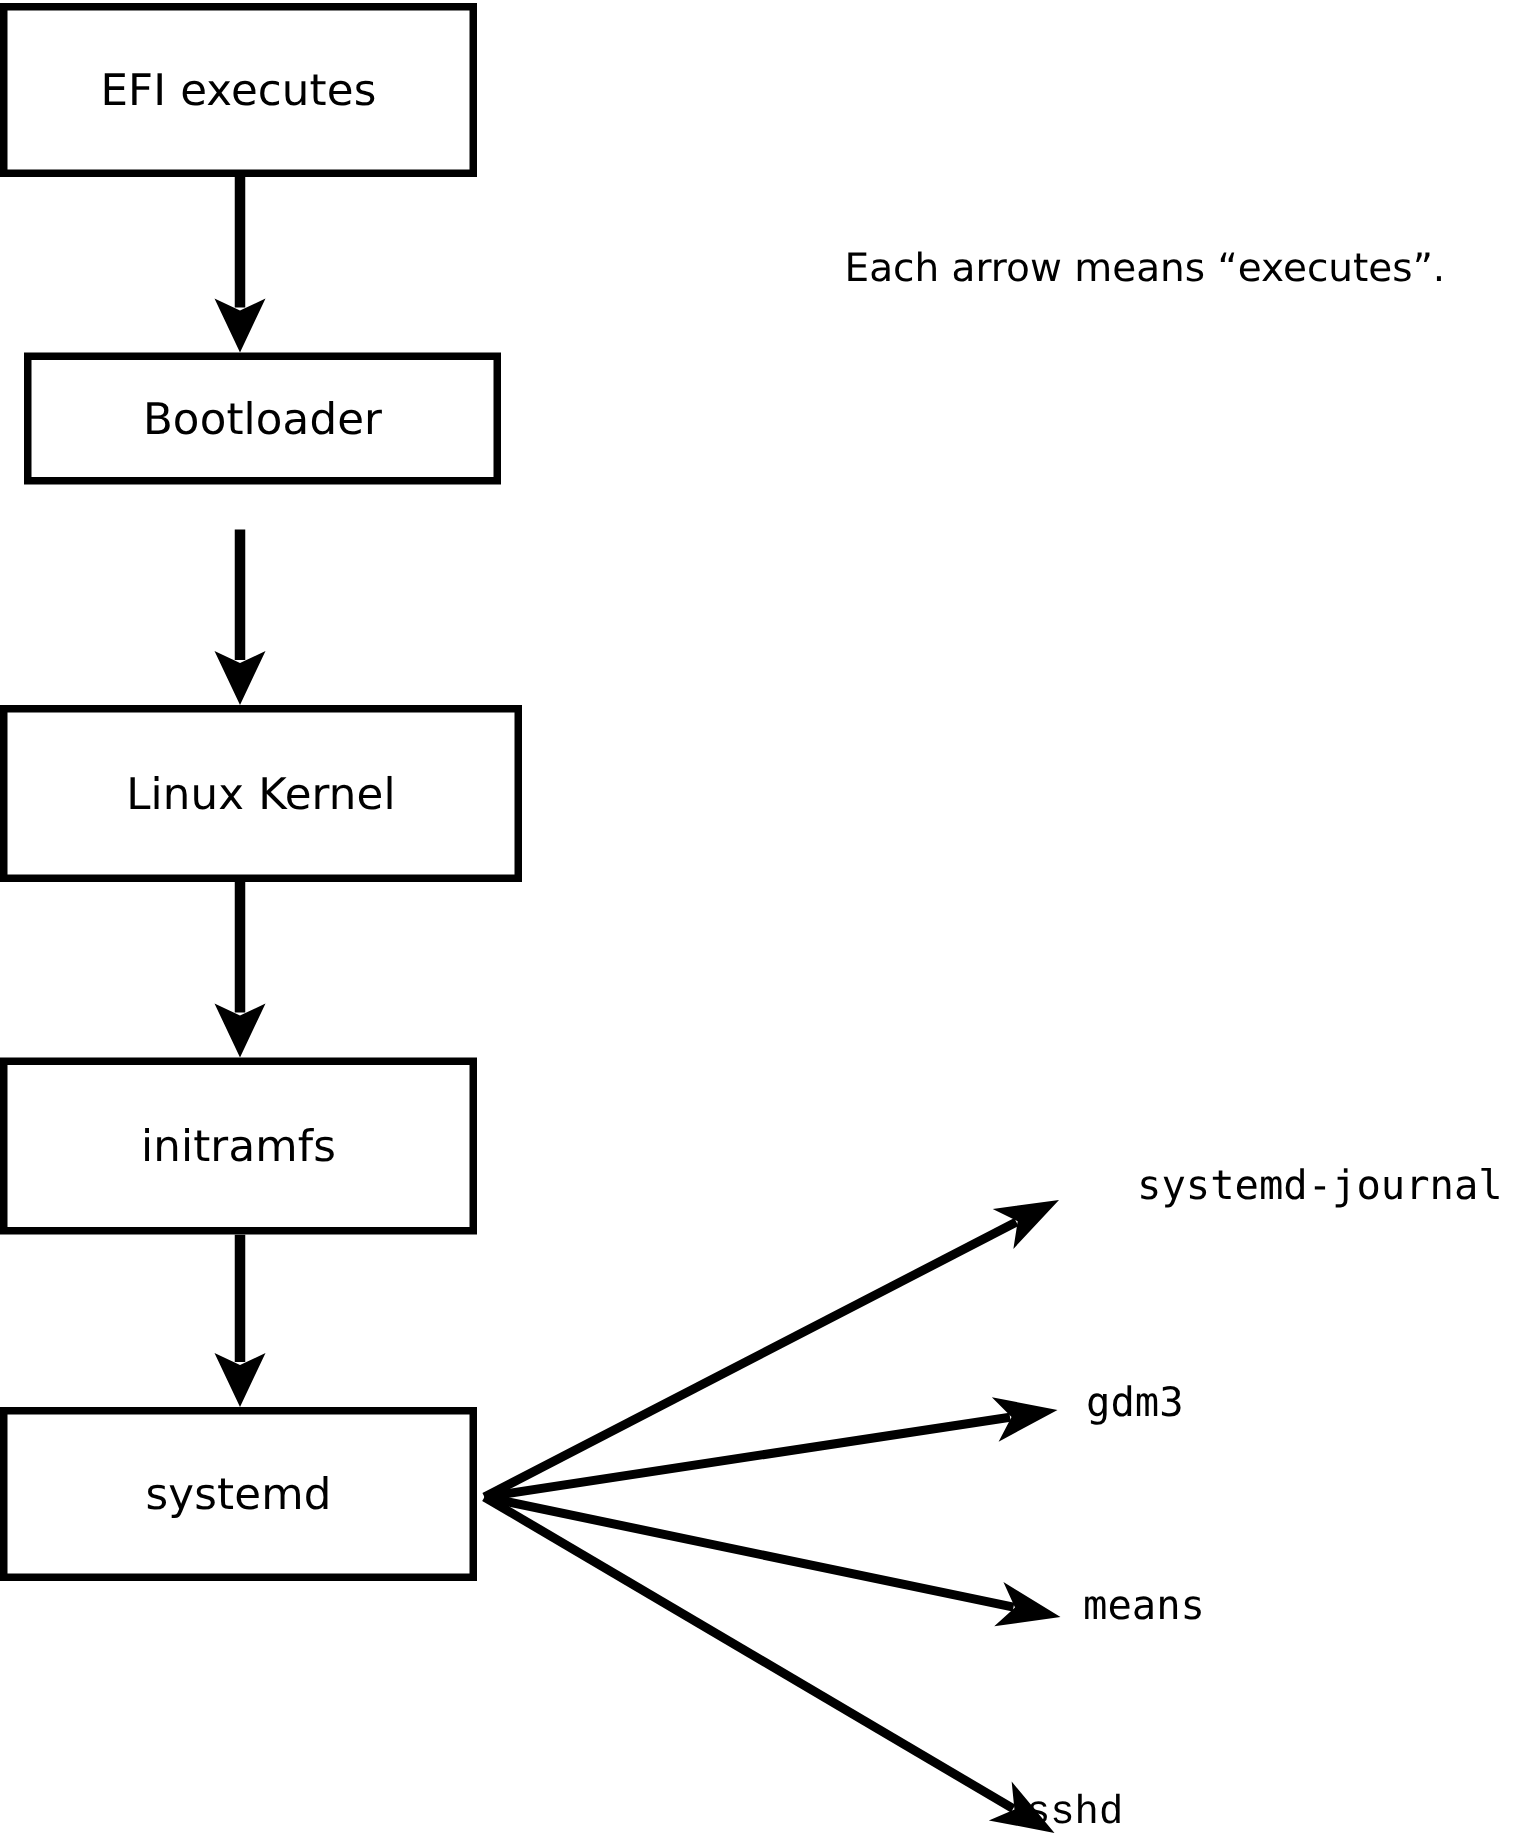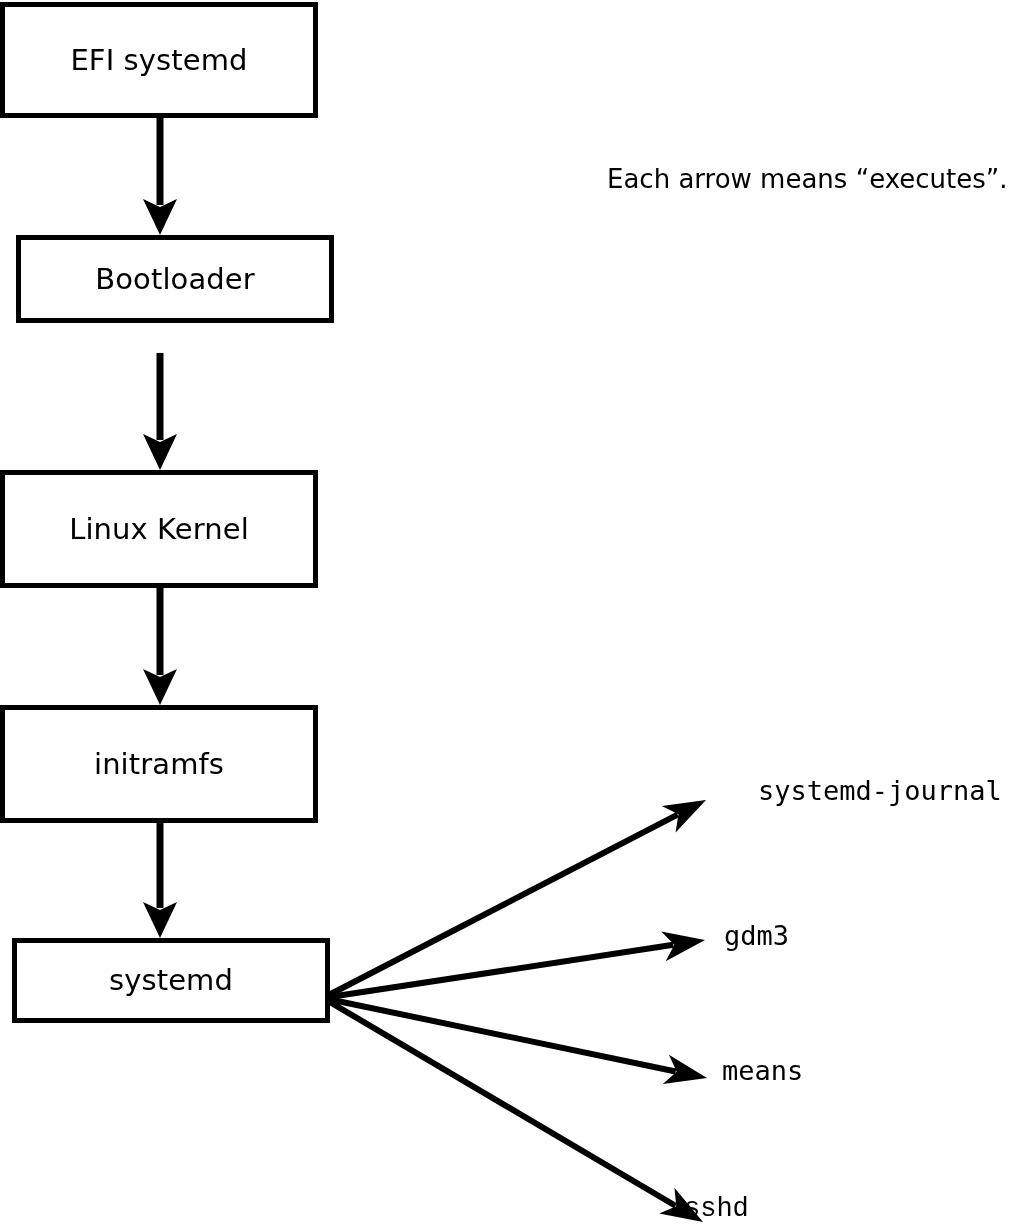--- a/index.html
+++ b/index.html
@@ -79,37 +79,37 @@
         <polygon points="705,940 665.7275830652002,961.1347407861854 674.3512612796956,944.6534734182661 661.2242216926845,931.4746710568584" fill="#000000"></polygon>
         <line x1="323" y1="998" x2="675.6726265683966" y2="1071.473463868416" stroke="#000000" stroke-width="6"></line>
         <polygon points="707,1078 662.8235085593406,1084.1186276233602 676.6516069881342,1071.677418122528 668.9421361827006,1054.7492150312319" fill="#000000"></polygon>
         <line x1="323" y1="998" x2="675.4330359825501" y2="1205.7500001581348" stroke="#000000" stroke-width="6"></line>
         <polygon points="703,1222 659.2011723012226,1213.5938895907316 676.2945036080954,1206.257812653193 674.4355471529714,1187.7498608243723" fill="#000000"></polygon>
       </g>
   </svg>
 
   <div id="node-layer">
       <div class="node-box" style="left: 0px; top: 2px; width: 318px; height: 116px;">
-        <span class="node-label">EFI systemd</span>
+        <span class="node-label">EFI executes</span>
       </div>
       <div class="node-box" style="left: 16px; top: 235px; width: 318px; height: 88px;">
         <span class="node-label">Bootloader</span>
       </div>
-      <div class="node-box" style="left: 0px; top: 470px; width: 318px; height: 118px;">
+      <div class="node-box" style="left: 0px; top: 470px; width: 348px; height: 118px;">
         <span class="node-label">Linux Kernel</span>
       </div>
       <div class="node-box" style="left: 0px; top: 705px; width: 318px; height: 118px;">
         <span class="node-label">initramfs</span>
       </div>
-      <div class="node-box" style="left: 12px; top: 938px; width: 318px; height: 85px;">
+      <div class="node-box" style="left: 0px; top: 938px; width: 318px; height: 116px;">
         <span class="node-label">systemd</span>
       </div>
     </div>
 
-  <div class="caption" style="left:563px; top:166px;margin-left:44px;">Each arrow means “executes”.</div>
+  <div class="caption" style="left:563px; top:166px;">Each arrow means “executes”.</div>
 
   <div id="service-label-layer">
       <div class="leaf-label" style="left: 724px; top: 777px; margin-left: 34px;">systemd-journal</div>
       <div class="leaf-label" style="left: 724px; top: 922px;">gdm3</div>
       <div class="leaf-label" style="left: 722px; top: 1057px;">means</div>
       <div class="leaf-label" style="left: 684px; top: 1196px; font-family: Liberation Mono, monospace;">sshd</div>
     </div>
 
 </div>
 

